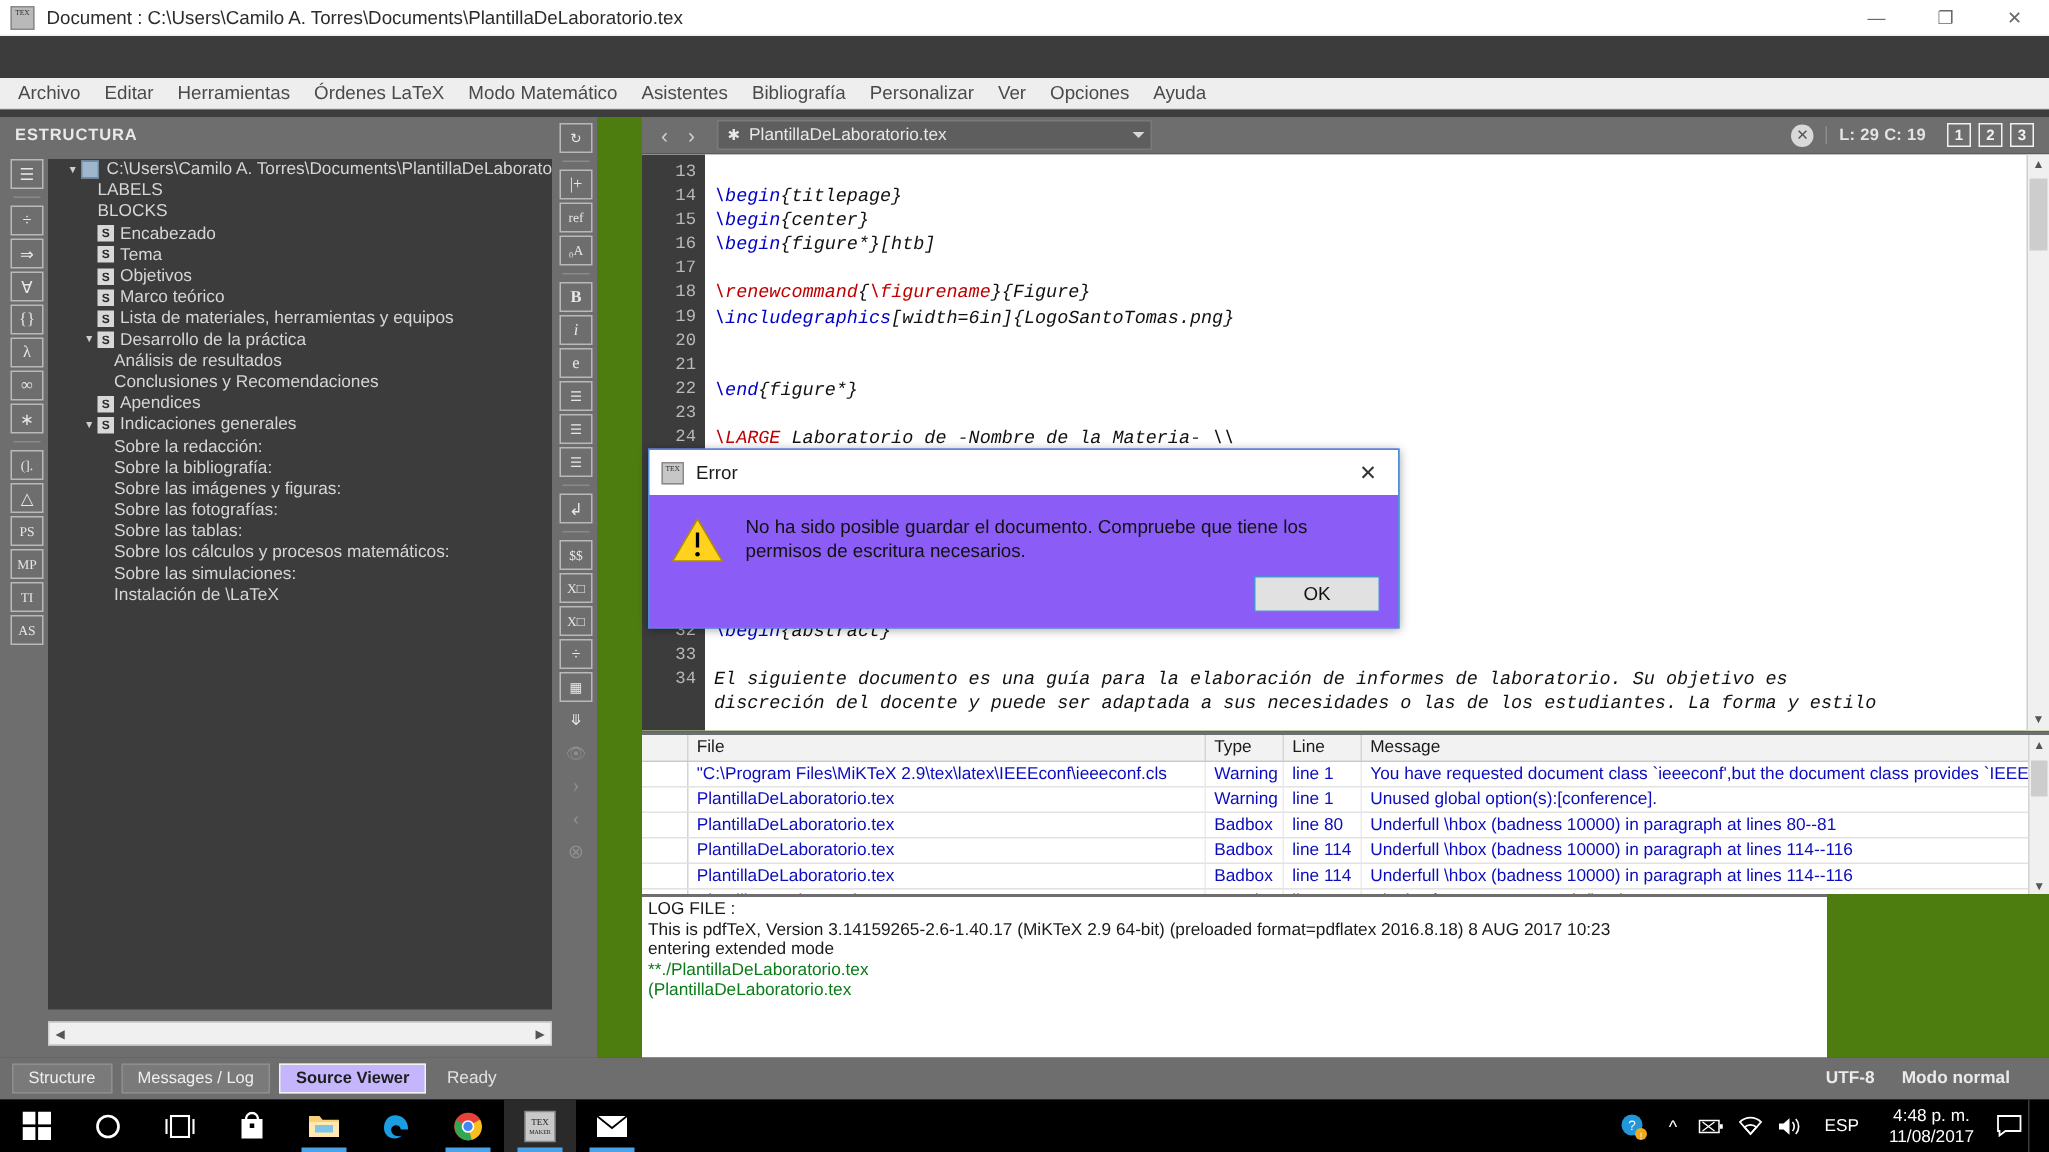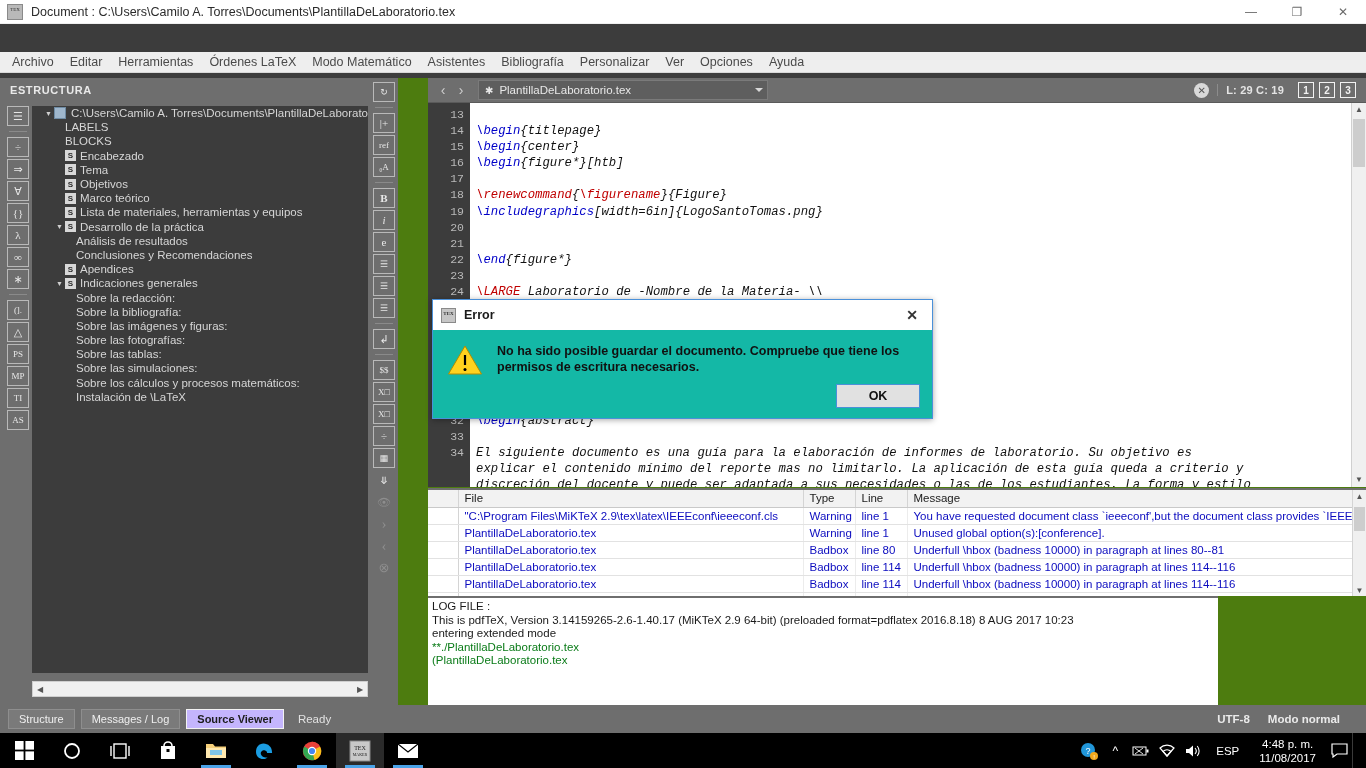--- a/index.html
+++ b/index.html
@@ -218,23 +218,22 @@
   .tray{ margin-left:auto; display:flex; align-items:center; gap:0; padding-right:4px; }
   .trayicon{ width:26px;height:35px;display:flex;align-items:center;justify-content:center;color:#fff;font-size:12px; }
   .traylang{ color:#fff; font-size:11.5px; padding:0 10px; }
   .clock{ color:#fff; font-size:11.5px; text-align:center; line-height:14px; padding:0 10px; }
   .showdesk{ width:10px;height:35px;border-left:1px solid #3a3a3a; }
 
   
   .dlg-overlay{ position:absolute; left:0; top:0; width:1366px; height:768px; pointer-events:none; }
   .dialog{
     position:absolute; left:432px; top:299px; width:501px; height:120px;
-    background:#14b8a6; border:1px solid #4a90d9; box-shadow:0 1px 6px rgba(0,0,0,.35);
+    background:#8b5cf6; border:1px solid #4a90d9; box-shadow:0 1px 6px rgba(0,0,0,.35);
     pointer-events:auto;
-    font-weight:bold;
   }
   .dlg-title{ height:30px; background:#fff; display:flex; align-items:center; padding:0 0 0 8px; }
   .dlg-ico{
     width:15px;height:15px;margin-right:8px;background:#c6c6c6;border:1px solid #8a8a8a;position:relative;flex:none;
   }
   .dlg-ico:after{ content:"TEX"; position:absolute;left:0;right:0;top:2px;text-align:center;font-size:5px;color:#333;
     font-family:"Liberation Serif",serif; }
   .dlg-ttl{ font-size:12.5px; color:#1a1a1a; }
   .dlg-x{ margin-left:auto; width:40px;height:30px;display:flex;align-items:center;justify-content:center;
           color:#333; font-size:14px; }
@@ -461,26 +460,26 @@
             <span>Sobre las fotografías:</span>
           </div>
           <div class="trow" style="padding-left: 33px;">
             <span class="twist"></span>
             <span style="width: 0px;"></span>
             <span>Sobre las tablas:</span>
           </div>
           <div class="trow" style="padding-left: 33px;">
             <span class="twist"></span>
             <span style="width: 0px;"></span>
+            <span>Sobre los cálculos y procesos matemáticos:</span>
+          </div>
+          <div class="trow" style="padding-left: 33px;">
+            <span class="twist"></span>
+            <span style="width: 0px;"></span>
             <span>Sobre las simulaciones:</span>
-          </div>
-          <div class="trow" style="padding-left: 33px;">
-            <span class="twist"></span>
-            <span style="width: 0px;"></span>
-            <span>Sobre los cálculos y procesos matemáticos:</span>
           </div>
           <div class="trow" style="padding-left: 33px;">
             <span class="twist"></span>
             <span style="width: 0px;"></span>
             <span>Instalación de \LaTeX</span>
           </div>
         </div>
 
       <div class="hscroll">
         <div class="hs-arrow">◀</div>
@@ -581,21 +580,20 @@
             <div class="cline">&nbsp;</div>
             <div class="cline">&nbsp;</div>
             <div class="cline">&nbsp;</div>
             <div class="cline">&nbsp;</div>
             <div class="cline">&nbsp;</div>
             <div class="cline">&nbsp;</div>
             <div class="cline">&nbsp;</div>
             <div class="cline"><span class="kw">\begin</span>{abstract}</div>
             <div class="cline">&nbsp;</div>
             <div class="cline">El siguiente documento es una guía para la elaboración de informes de laboratorio. Su objetivo es</div>
-            <div class="cline">explicar el contenido mínimo del reporte mas no limitarlo. La aplicación de esta guía queda a criterio y</div>
             <div class="cline">discreción del docente y puede ser adaptada a sus necesidades o las de los estudiantes. La forma y estilo</div>
           </div>
         <div class="vscroll">
           <div class="vs-arrow">▲</div>
           <div class="vs-thumb"></div>
           <div class="vs-arrow" style="position:absolute;bottom:0;left:0;right:0">▼</div>
         </div>
       </div>
 
       <div class="msgpanel">

